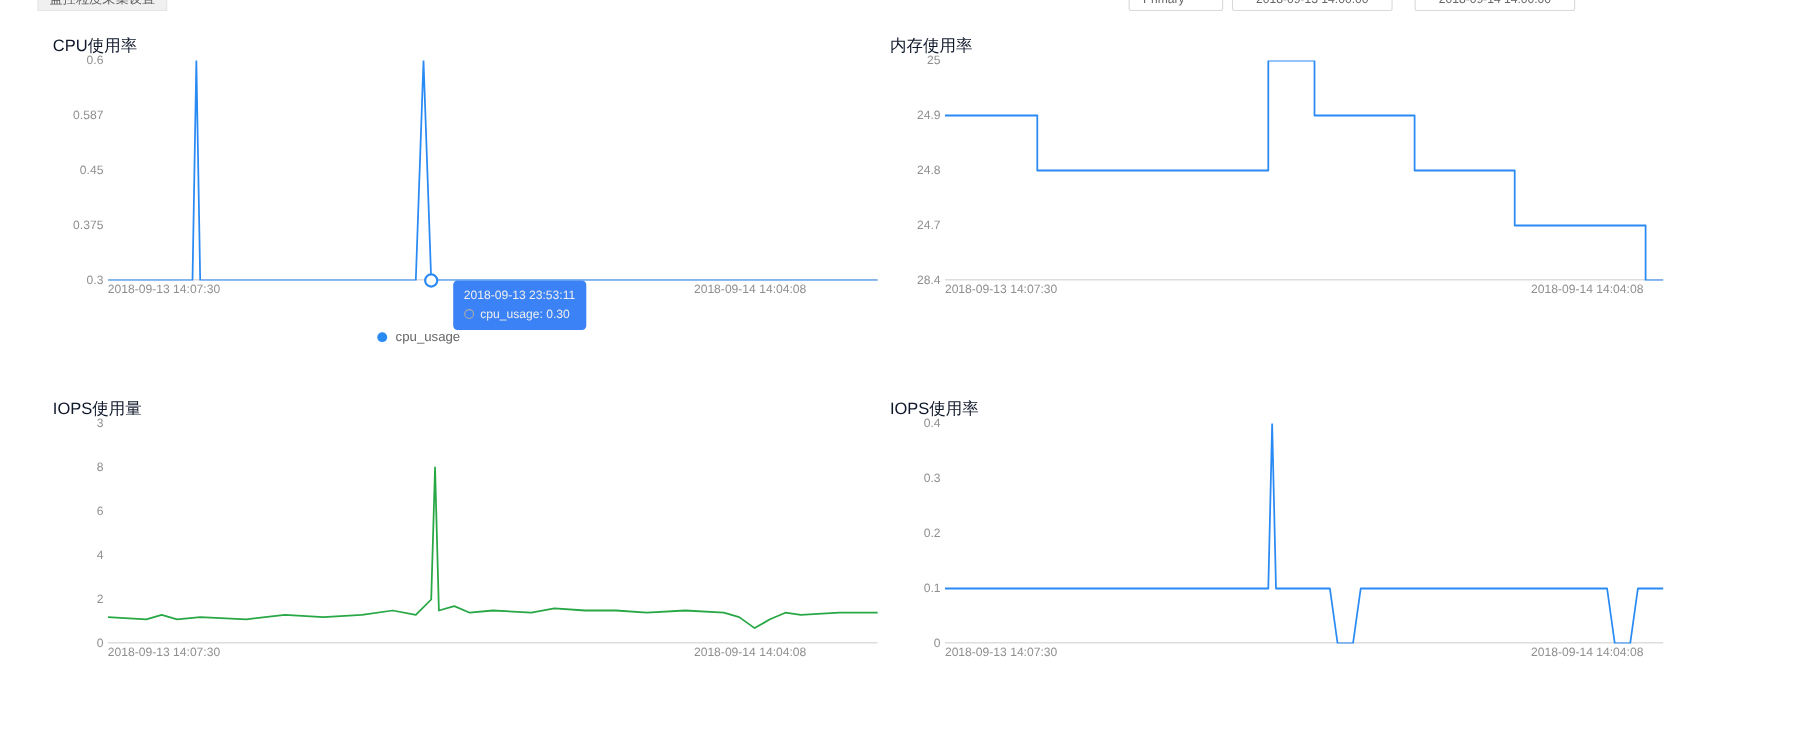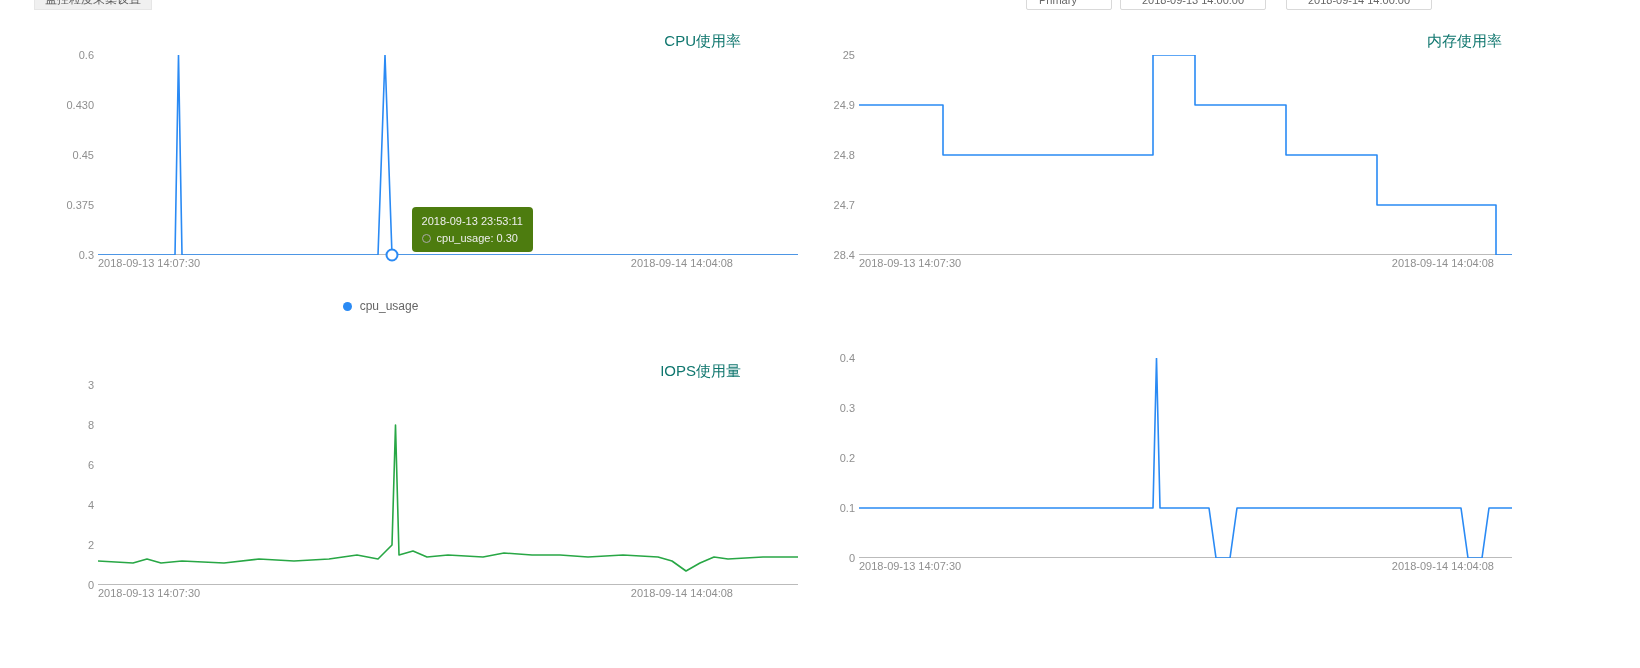--- a/index.html
+++ b/index.html
@@ -2,29 +2,29 @@
 <html><head>
 <meta charset="utf-8">
 <style>
   html,body{margin:0;padding:0;background:#fff;font-family:"Helvetica Neue",Arial,"PingFang SC","Microsoft YaHei",sans-serif;color:#333;}
   .page{width:1512px;height:668px;position:relative;overflow:hidden;}
   .topbar{position:absolute;left:0;right:0;top:-10px;height:20px;}
   .pill{position:absolute;top:0;height:18px;border:1px solid #d9d9d9;border-radius:2px;background:#fff;font-size:11px;color:#666;line-height:18px;padding:0 12px;}
   .tab{position:absolute;left:34px;top:0;background:#f0f0f0;border:1px solid #e6e6e6;font-size:12px;color:#5c5c5c;padding:0 10px;height:18px;line-height:16px;}
   .grid{position:absolute;left:20px;right:10px;top:28px;bottom:0;display:grid;grid-template-columns:1fr 1fr;grid-template-rows:1fr 1fr;column-gap:40px;row-gap:20px;}
   .panel{position:relative;}
-  .ptitle{font-size:15px;color:#0f766e;margin:4px 0 4px 12px;text-align:right;}
+  .ptitle{font-size:15px;color:#0f172a;margin:4px 0 4px 28px;}
   .plot{position:relative;height:210px;margin-left:28px;margin-right:8px;}
   svg.plotarea{position:absolute;left:50px;top:0;right:0;height:200px;}
   .xlabels{position:absolute;left:50px;right:0;top:202px;font-size:11px;color:#8f8f8f;}
   .xlabels .xl{position:absolute;top:0;}
   .ytick{position:absolute;right:4px;font-size:11px;color:#8f8f8f;transform:translateY(-50%);}
   .legend{text-align:center;font-size:12px;color:#666;margin-top:34px;}
   .legend .dot{display:inline-block;width:9px;height:9px;border-radius:50%;margin-right:8px;vertical-align:middle;}
-  .tooltip{position:absolute;background:#4d7c0f;color:#eee;font-size:11px;border-radius:4px;padding:6px 10px;line-height:1.5;white-space:nowrap;}
+  .tooltip{position:absolute;background:#3b82f6;color:#eee;font-size:11px;border-radius:4px;padding:6px 10px;line-height:1.5;white-space:nowrap;margin-top:48px;}
   .tooltip .tdot{display:inline-block;width:7px;height:7px;border:1px solid #aaa;border-radius:50%;margin-right:6px;vertical-align:middle;}
   .marker{position:absolute;width:9px;height:9px;border:2px solid #2a8af4;background:#fff;border-radius:50%;transform:translate(-50%,-50%);}
 </style>
 </head>
 <body>
 <div class="page">
 
 <div class="topbar">
   <div class="tab">监控粒度采集设置</div>
   <div class="pill" style="right:400px;width:60px;text-align:left">Primary</div>
@@ -34,21 +34,21 @@
 
 <div class="grid">
 
   <div class="panel">
     <div class="ptitle">CPU使用率</div>
     <div class="plot">
       <div id="yaxis-cpu" style="position:absolute;left:0;top:0;width:50px;height:200px;">
             <div class="ytick" style="top: 200px;">0.3</div>
             <div class="ytick" style="top: 150px;">0.375</div>
             <div class="ytick" style="top: 100px;">0.45</div>
-            <div class="ytick" style="top: 50px;">0.430</div>
+            <div class="ytick" style="top: 50px;">0.587</div>
             <div class="ytick" style="top: 0px;">0.6</div>
           </div>
       <svg class="plotarea" id="svg-cpu" preserveAspectRatio="none" viewBox="0 0 700 200">
             <line x1="0" x2="700" y1="199.5" y2="199.5" stroke="#bbb" stroke-width="1"></line>
             <path d="M0.0 200.0 L77.0 200.0 L80.5 0.0 L84.0 200.0 L87.5 200.0 L280.0 200.0 L287.0 0.0 L294.0 200.0 L297.5 200.0 L301.0 200.0 L700.0 200.0" fill="none" stroke="#2a8af4" stroke-width="1.6" stroke-linejoin="round"></path>
           </svg>
       <div class="xlabels">
         <span class="xl" style="left:0">2018-09-13 14:07:30</span>
         <span class="xl" style="right:0">2018-09-14 14:04:08</span>
       </div>
@@ -100,20 +100,21 @@
             <path d="M0.0 176.0 L35.0 178.0 L49.0 174.0 L63.0 178.0 L84.0 176.0 L126.0 178.0 L161.0 174.0 L196.0 176.0 L231.0 174.0 L259.0 170.0 L280.0 174.0 L294.0 160.0 L297.5 40.0 L301.0 170.0 L315.0 166.0 L329.0 172.0 L350.0 170.0 L385.0 172.0 L406.0 168.0 L434.0 170.0 L462.0 170.0 L490.0 172.0 L525.0 170.0 L560.0 172.0 L574.0 176.0 L588.0 186.0 L602.0 178.0 L616.0 172.0 L630.0 174.0 L665.0 172.0 L700.0 172.0" fill="none" stroke="#28a745" stroke-width="1.6" stroke-linejoin="round"></path>
           </svg>
       <div class="xlabels">
         <span class="xl" style="left:0">2018-09-13 14:07:30</span>
         <span class="xl" style="right:0">2018-09-14 14:04:08</span>
       </div>
     </div>
   </div>
 
   <div class="panel">
+    <div class="ptitle">IOPS使用率</div>
     <div class="plot">
       <div id="yaxis-iopr" style="position:absolute;left:0;top:0;width:50px;height:200px;">
             <div class="ytick" style="top: 200px;">0</div>
             <div class="ytick" style="top: 150px;">0.1</div>
             <div class="ytick" style="top: 100px;">0.2</div>
             <div class="ytick" style="top: 50px;">0.3</div>
             <div class="ytick" style="top: 0px;">0.4</div>
           </div>
       <svg class="plotarea" id="svg-iopr" preserveAspectRatio="none" viewBox="0 0 700 200">
             <line x1="0" x2="700" y1="199.5" y2="199.5" stroke="#bbb" stroke-width="1"></line>

